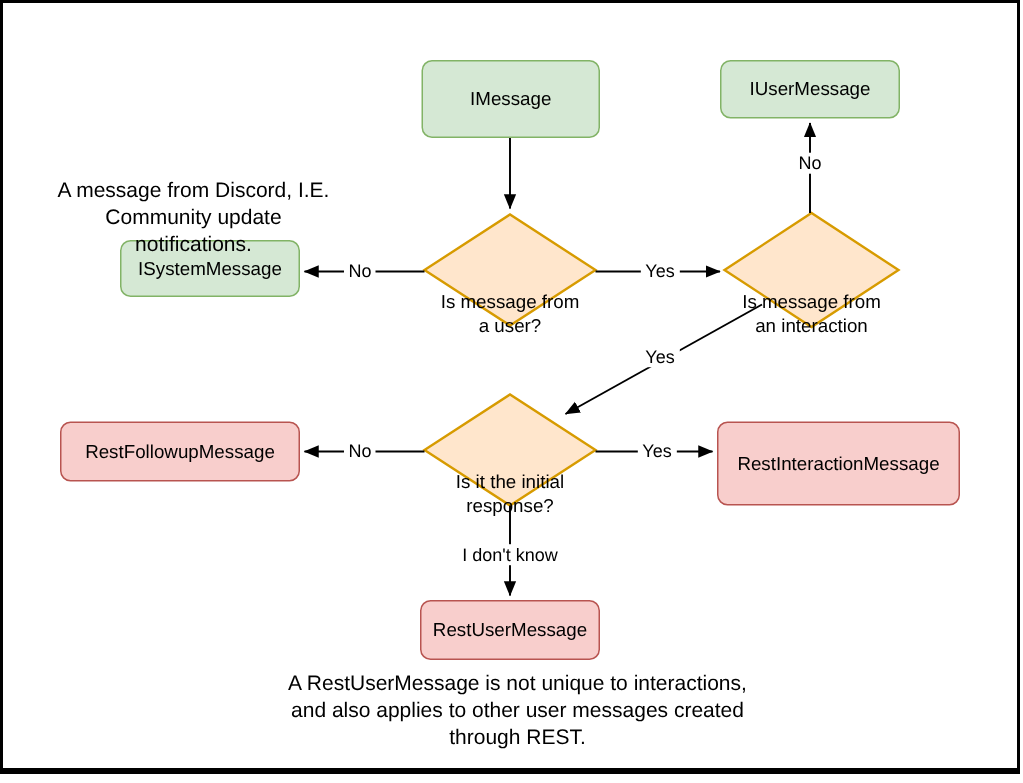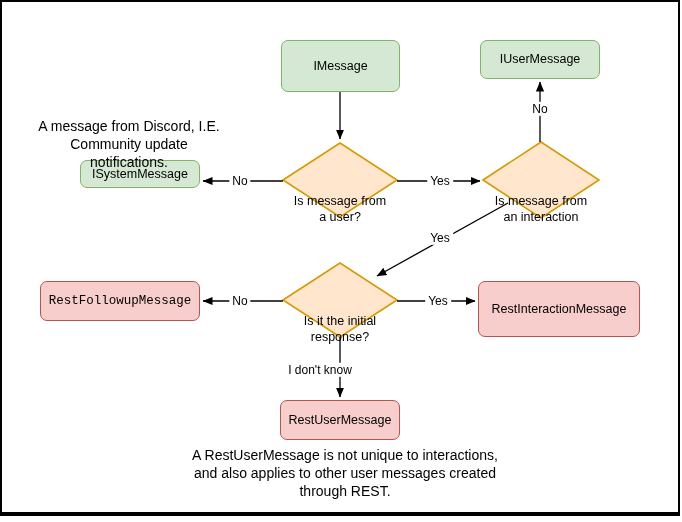--- a/index.html
+++ b/index.html
@@ -99,23 +99,23 @@
     <line class="edge-line" x1="508" y1="203" x2="377" y2="276" marker-end="url(#arrow)"></line>
     <line class="edge-line" x1="283" y1="301" x2="203" y2="301" marker-end="url(#arrow)"></line>
     <line class="edge-line" x1="397" y1="301" x2="475" y2="301" marker-end="url(#arrow)"></line>
     <line class="edge-line" x1="340" y1="337" x2="340" y2="397" marker-end="url(#arrow)"></line>
   </svg>
 
   <div class="node node-green" style="left:281px; top:40px;  width:119px; height:52px;">IMessage</div>
 
   <div class="node node-green" style="left:480px; top:40px;  width:120px; height:39px;">IUserMessage</div>
 
-  <div class="node node-green" style="left:80px;  top:160px; width:120px; height:28px;">ISystemMessage</div>
+  <div class="node node-green" style="left:80px;  top:160px; width:120px; height:38px;">ISystemMessage</div>
 
-  <div class="node node-red" style="left:40px;  top:281px; width:160px; height:40px;font-family:Liberation Mono, monospace;">RestFollowupMessage</div>
+  <div class="node node-red" style="left:40px;  top:281px; width:160px; height:40px;">RestFollowupMessage</div>
 
   <div class="node node-red" style="left:478px; top:281px; width:162px; height:56px;">RestInteractionMessage</div>
 
   <div class="node node-red" style="left:280px; top:400px; width:120px; height:40px;">RestUserMessage</div>
 
   <div class="decision-label" style="left:340px; top:180px;">Is message from
 a user?</div>
 
   <div class="decision-label" style="left:541px; top:180px;">Is message from
 an interaction</div>
@@ -128,21 +128,21 @@
   <div class="edge-label" style="left:440px; top:181px;">Yes</div>
 
   <div class="edge-label" style="left:540px; top:109px;">No</div>
 
   <div class="edge-label" style="left:440px; top:238px;">Yes</div>
 
   <div class="edge-label" style="left:240px; top:301px;">No</div>
 
   <div class="edge-label" style="left:438px; top:301px;">Yes</div>
 
-  <div class="edge-label" style="left:320px; top:370px;">I don't know</div>
+  <div class="edge-label" style="left:340px; top:370px;">I don't know</div>
 
   <div class="note" style="left:38px; top:117px; width:182px;">A message from Discord, I.E.
 Community update notifications.</div>
 
   <div class="note" style="left:185px; top:446px; width:320px;">A RestUserMessage is not unique to interactions,
 and also applies to other user messages created
 through REST.</div>
 
   <div class="frame"></div>
 </div>

